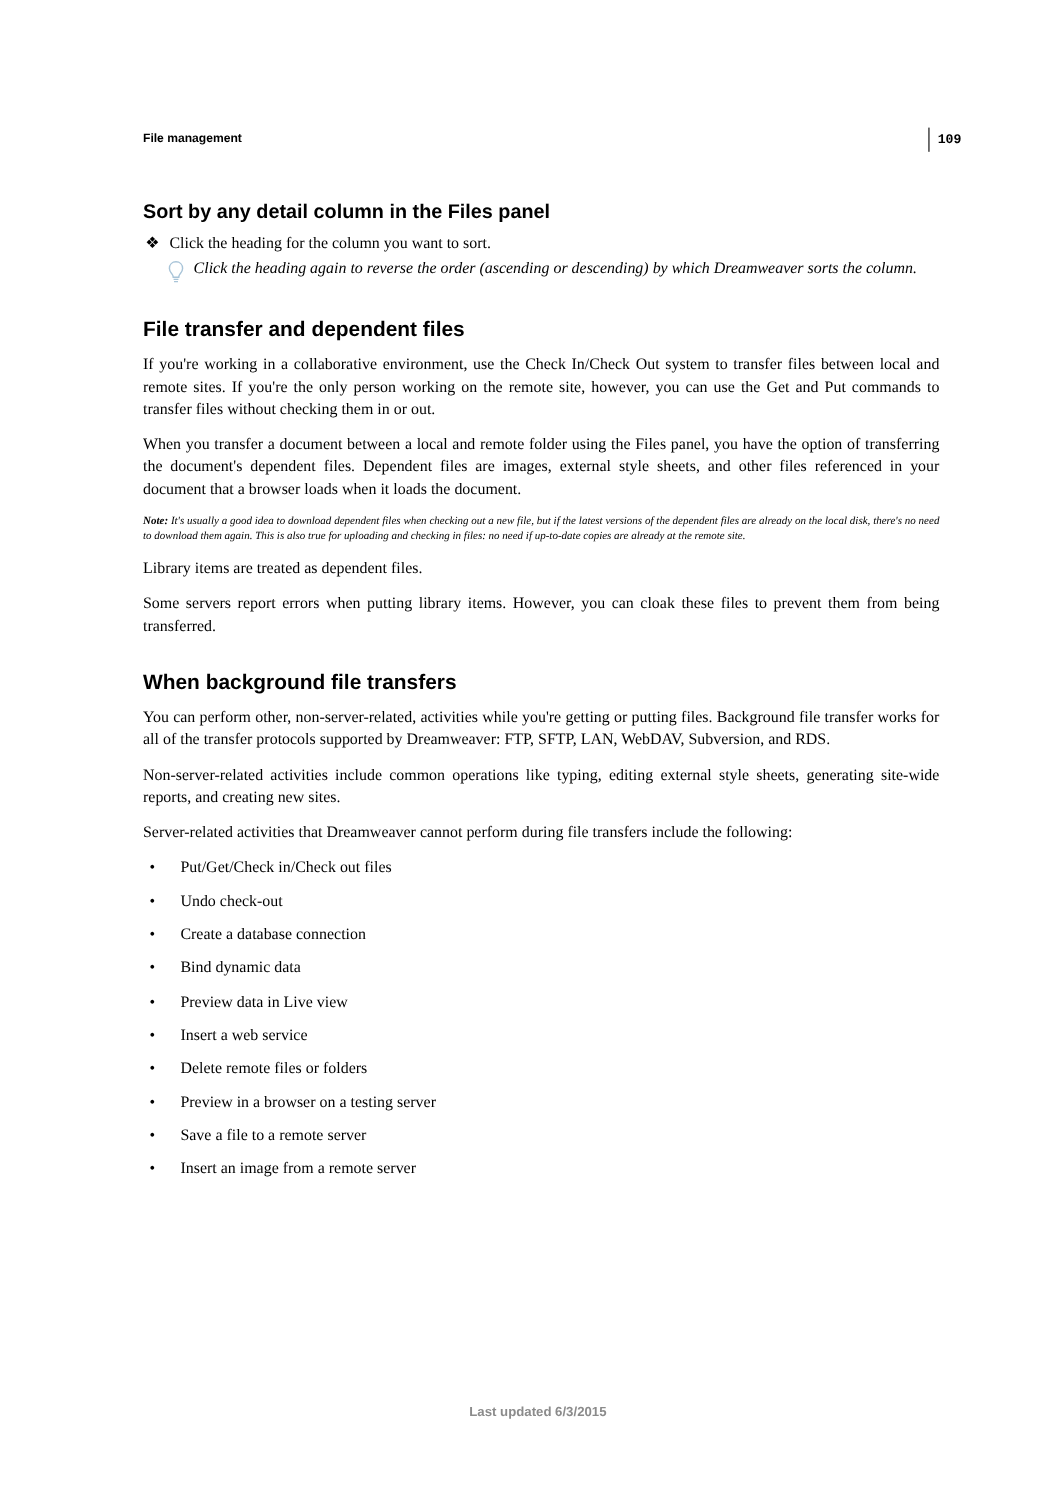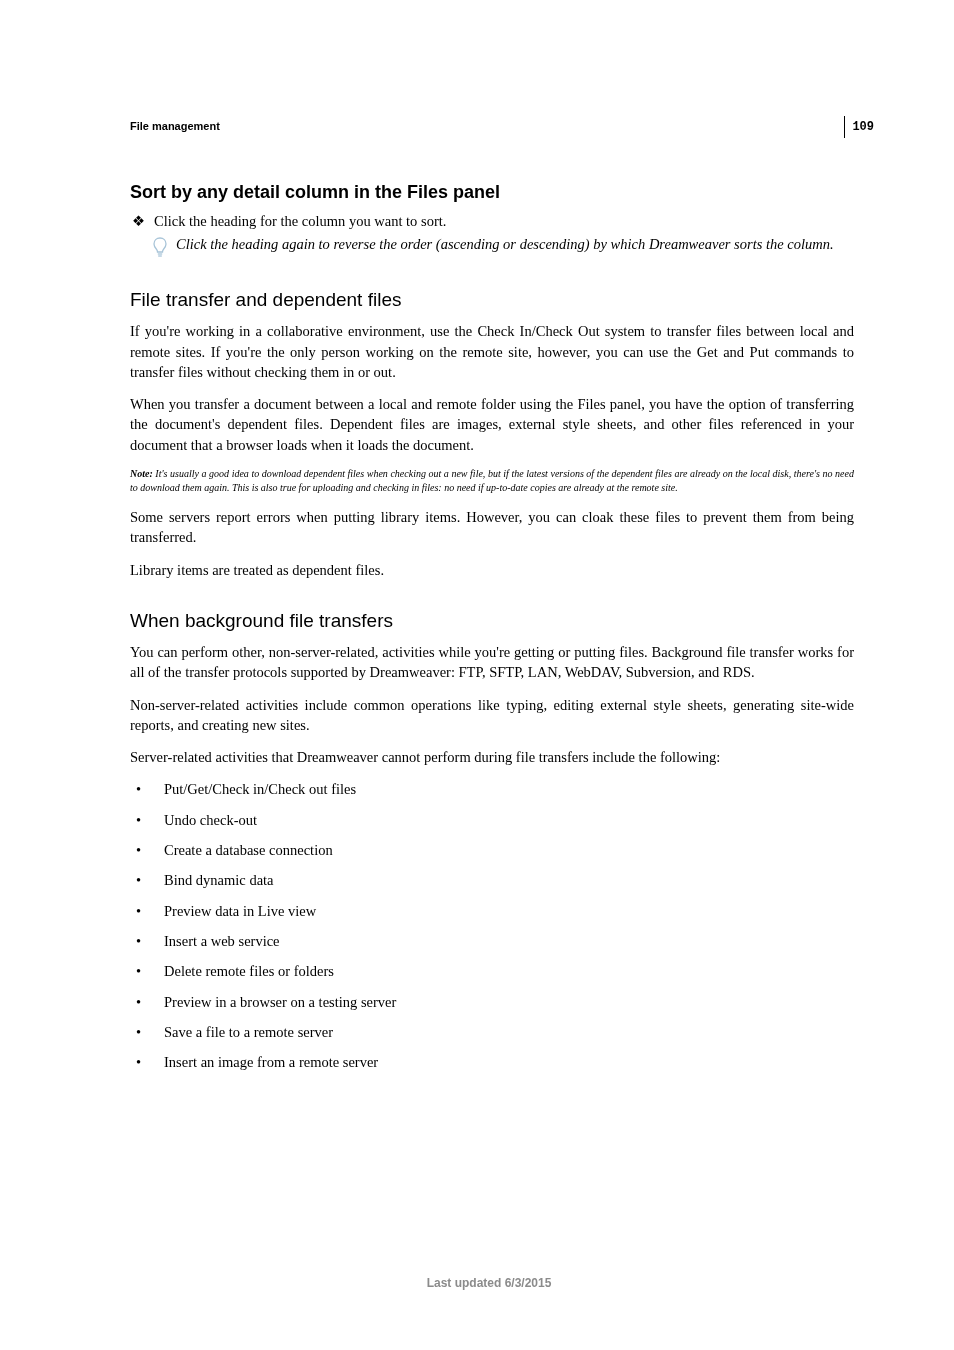--- a/index.html
+++ b/index.html
@@ -42,21 +42,21 @@
   .h1 {
     font-family: "Myriad Pro", Arial, Helvetica, sans-serif;
     font-size: 29px;
     font-weight: 700;
     margin: 60px 0 55px 0;
     line-height: 1.1;
   }
   .h2 {
     font-family: "Myriad Pro", Arial, Helvetica, sans-serif;
     font-size: 19px;
-    font-weight: 400;
+    font-weight: 700;
     margin: 30px 0 10px 0;
   }
   p {
     font-size: 14.5px;
     line-height: 1.4;
     margin: 0 0 12px 0;
     text-align: justify;
   }
   .note {
     font-style: italic;
@@ -152,22 +152,22 @@
     <span>Click the heading again to reverse the order (ascending or descending) by which Dreamweaver sorts the column.</span>
   </div>
 
 
   <div class="h2">File transfer and dependent files</div>
   <p>If you're working in a collaborative environment, use the Check In/Check Out system to transfer files between local and remote sites. If you're the only person working on the remote site, however, you can use the Get and Put commands to transfer files without checking them in or out.</p>
   <p>When you transfer a document between a local and remote folder using the Files panel, you have the option of transferring the document's dependent files. Dependent files are images, external style sheets, and other files referenced in your document that a browser loads when it loads the document.</p>
   <p class="note">
     <span class="label">Note: </span><span>It's usually a good idea to download dependent files when checking out a new file, but if the latest versions of the dependent files are already on the local disk, there's no need to download them again. This is also true for uploading and checking in files: no need if up-to-date copies are already at the remote site.</span>
   </p>
+  <p>Library items are treated as dependent files.</p>
   <p>Some servers report errors when putting library items. However, you can cloak these files to prevent them from being transferred.</p>
-  <p>Library items are treated as dependent files.</p>
 
   <div class="h2">When background file transfers</div>
   <p>You can perform other, non-server-related, activities while you're getting or putting files. Background file transfer works for all of the transfer protocols supported by Dreamweaver: FTP, SFTP, LAN, WebDAV, Subversion, and RDS.</p>
   <p>Non-server-related activities include common operations like typing, editing external style sheets, generating site-wide reports, and creating new sites.</p>
   <p>Server-related activities that Dreamweaver cannot perform during file transfers include the following:</p>
 
   <ul class="simple">
     <li>
         <span class="dot">•</span>
         <span>Put/Get/Check in/Check out files</span>

